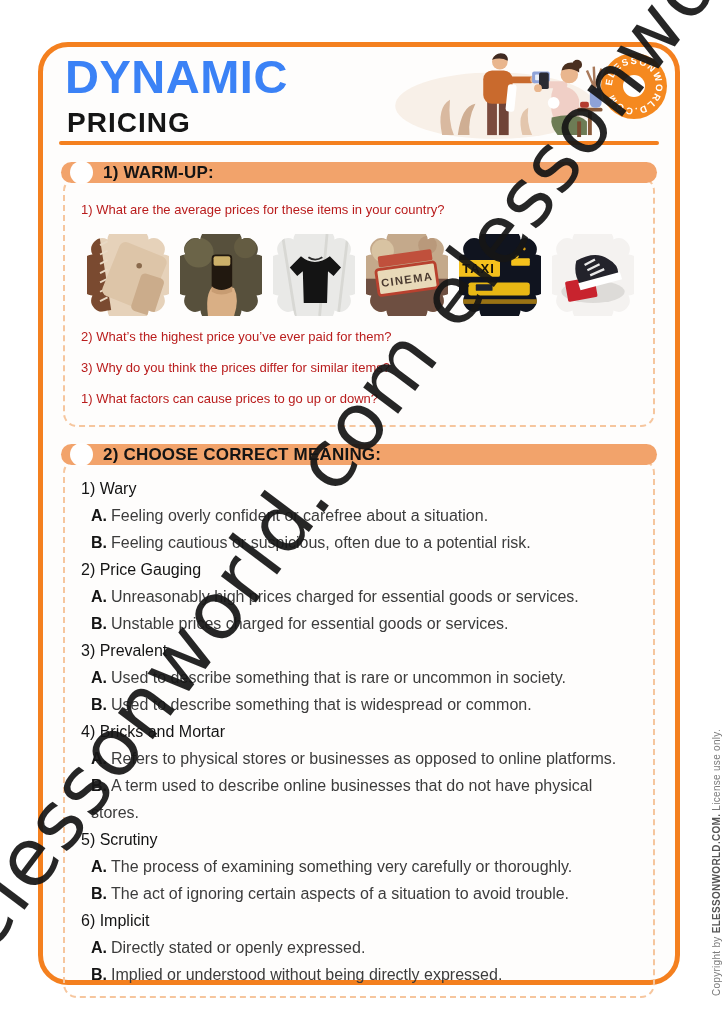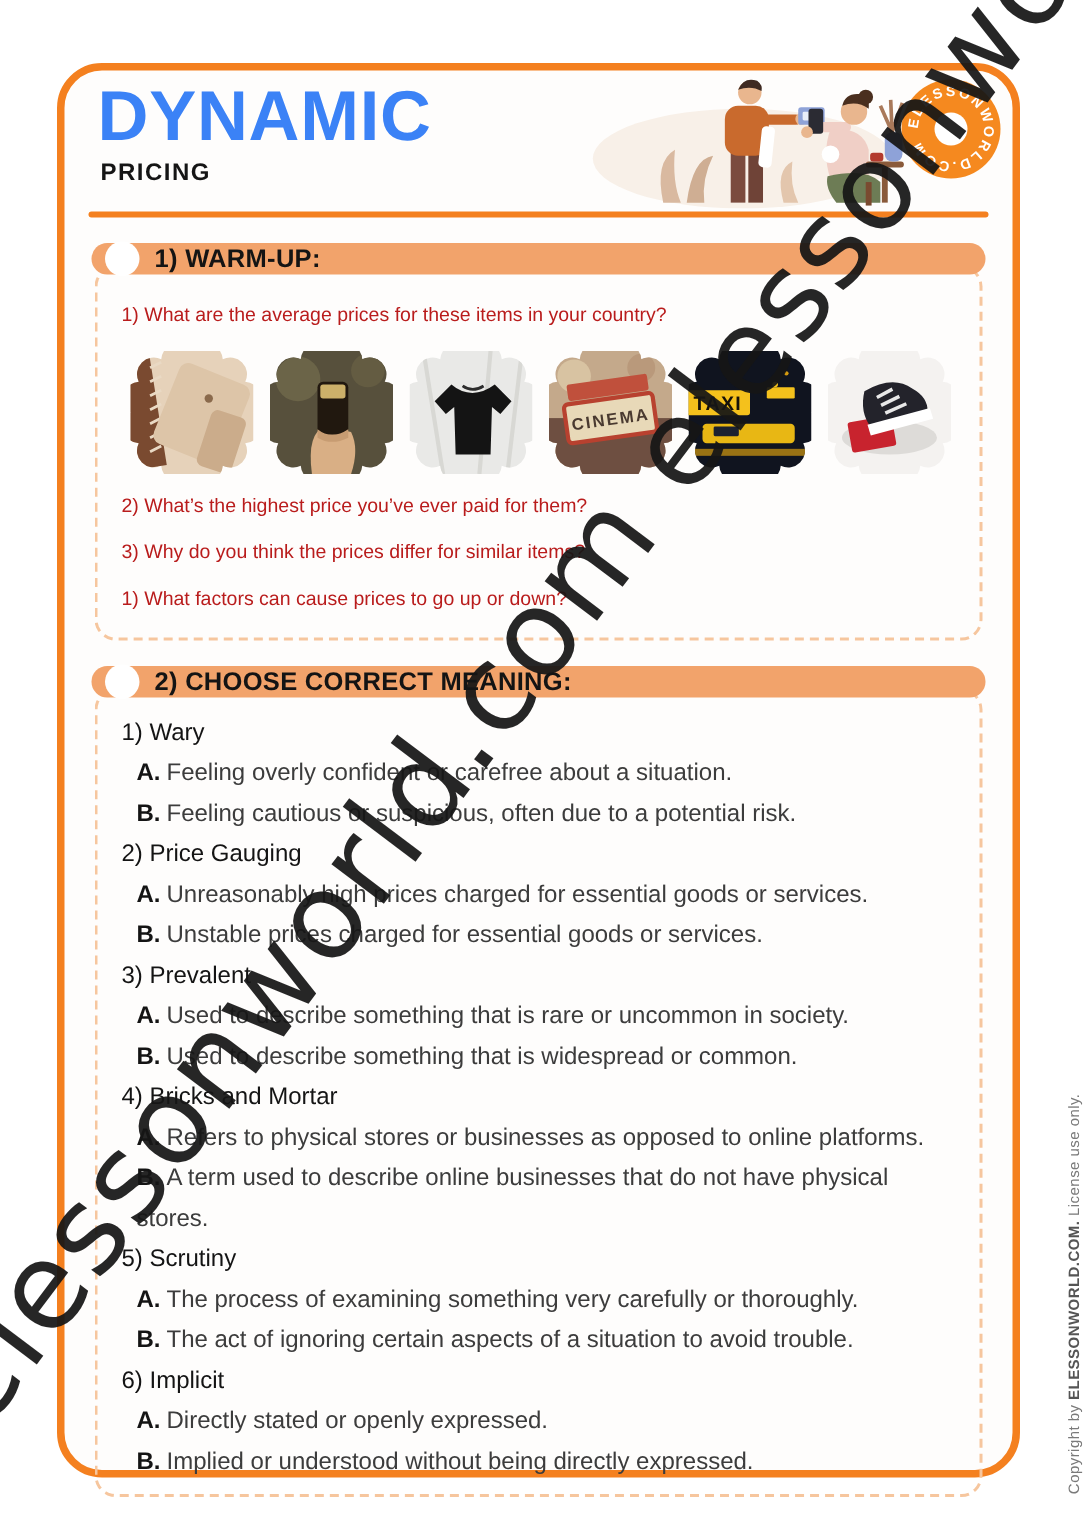--- a/index.html
+++ b/index.html
@@ -12,21 +12,21 @@
     border:5px solid #F4801F;border-radius:30px;background:#fefdfc;box-sizing:border-box;
   }
   
   .card-header{position:relative;height:92px;}
   .title{
     position:absolute;left:22px;top:2px;margin:0;
     font-size:47px;font-weight:800;color:#3b82f6;letter-spacing:.5px;
   }
   .subtitle{
     position:absolute;left:24px;top:60px;margin:0;
-    font-size:16px;font-weight:700;color:#151515;letter-spacing:1px;
+    font-size:28px;font-weight:700;color:#151515;letter-spacing:1px;
   }
   .illustration{position:absolute;left:340px;top:2px;}
   .logo{position:absolute;right:6px;top:4px;}
   .divider{height:4px;background:#F4801F;border-radius:3px;margin:2px 16px 0 16px;}
   
   .section{margin:17px 18px 0 18px;}
   .pill{
     position:relative;height:21px;background:#F2A36B;border-radius:17px;
     display:flex;align-items:center;z-index:2;
   }

